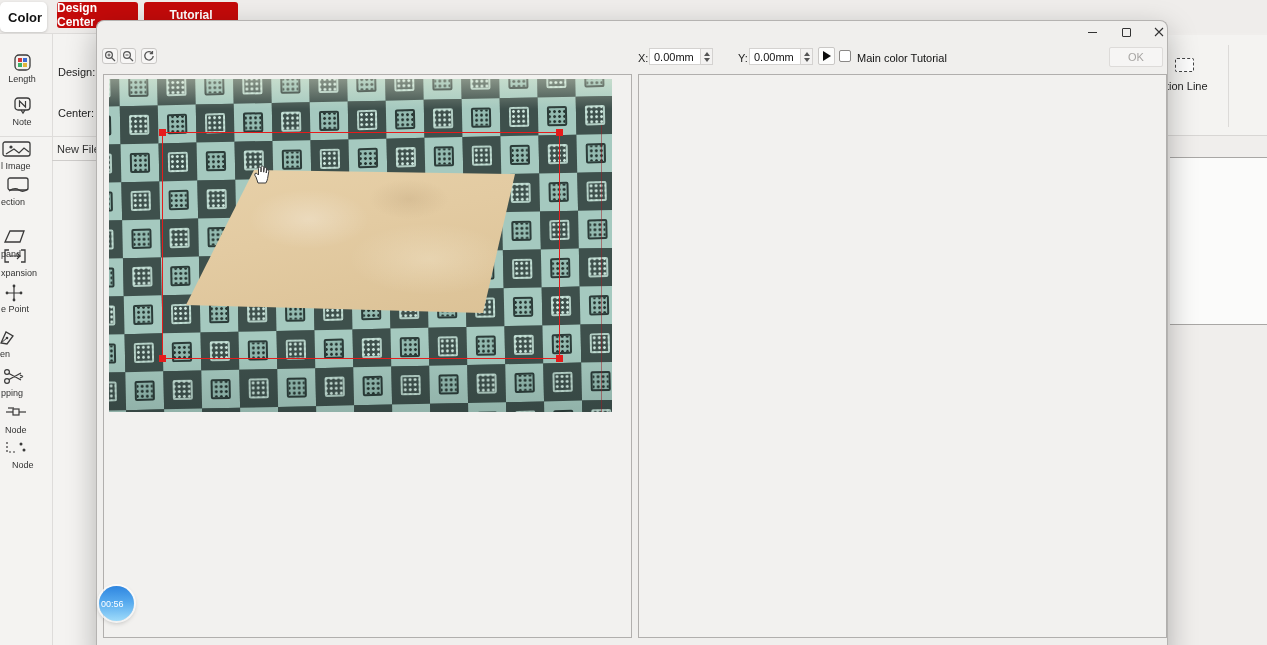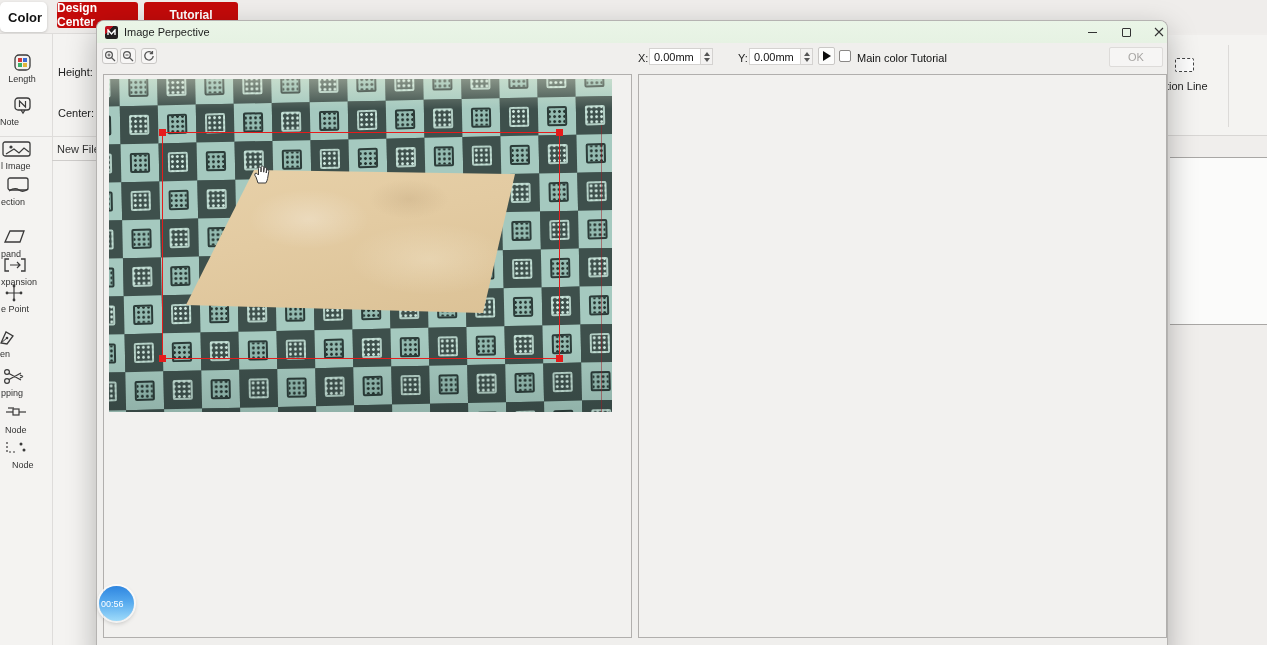--- a/index.html
+++ b/index.html
@@ -189,21 +189,21 @@
 </div>
 
 <div class="abs rail-item" style="top:96px">
   <span class="ric" style="left:13px">
     <svg width="19" height="19" viewBox="0 0 19 19">
         <rect x="2" y="2" width="15" height="12" rx="3" fill="none" stroke="#3a3a3a" stroke-width="1.3"></rect>
         <path d="M8 14 L10 17 L12 14" fill="none" stroke="#3a3a3a" stroke-width="1.3"></path>
         <path d="M6.5 11 V5 L12.5 11 V5" fill="none" stroke="#3a3a3a" stroke-width="1.2"></path>
       </svg>
   </span>
-  <span class="rlb" style="left:0;width:44px;text-align:left">Note</span>
+  <span class="rlb" style="left:0;width:44px;text-align:center">Note</span>
 </div>
 
 <div class="abs rail-item" style="top:140px">
   <span class="ric" style="left:2px">
     <svg width="30" height="19" viewBox="0 0 30 19">
         <rect x="1" y="2" width="27" height="14" rx="2" fill="none" stroke="#3a3a3a" stroke-width="1.3"></rect>
         <circle cx="9" cy="7" r="1.6" fill="#3a3a3a"></circle>
         <path d="M4 14 L12 9 L17 13 L22 8 L27 12" fill="none" stroke="#3a3a3a" stroke-width="1.2"></path>
       </svg>
   </span>
@@ -222,21 +222,21 @@
 
 <div class="abs rail-item" style="top:228px">
   <span class="ric" style="left:3px">
     <svg width="24" height="17" viewBox="0 0 24 17">
         <path d="M2 14 L7 3 H21 L17 14 Z" fill="none" stroke="#3a3a3a" stroke-width="1.3"></path>
       </svg>
   </span>
   <span class="rlb" style="left:1px">pand</span>
 </div>
 
-<div class="abs rail-item" style="top:256px">
+<div class="abs rail-item" style="top:247px">
   <span class="ric" style="left:2px">
     <svg width="26" height="18" viewBox="0 0 26 18">
         <path d="M7 3 H3 V15 H7" fill="none" stroke="#3a3a3a" stroke-width="1.3"></path>
         <path d="M19 3 H23 V15 H19" fill="none" stroke="#3a3a3a" stroke-width="1.3"></path>
         <path d="M8 9 H18 M15 6 L18 9 L15 12" fill="none" stroke="#3a3a3a" stroke-width="1.2"></path>
       </svg>
   </span>
   <span class="rlb" style="left:1px">xpansion</span>
 </div>
 
@@ -290,41 +290,33 @@
   <span class="ric" style="left:4px">
     <svg width="24" height="16" viewBox="0 0 24 16">
         <path d="M3 3 V13 H13" fill="none" stroke="#3a3a3a" stroke-width="1.2" stroke-dasharray="2 2"></path>
         <circle cx="17" cy="5" r="1.5" fill="#3a3a3a"></circle>
         <circle cx="20" cy="11" r="1.5" fill="#3a3a3a"></circle>
       </svg>
   </span>
   <span class="rlb" style="left:12px">Node</span>
 </div>
 
-<div class="abs prop-label" style="top:66px">Height:</div>
+<div class="abs prop-label" style="top:66px">Design:</div>
 <div class="abs prop-label" style="top:107px">Center:</div>
 <div class="abs" id="newfile-tab">New File</div>
 <div class="abs" id="newfile-line"></div>
 
 <div class="abs" id="right-toolbar"></div>
 <div class="abs" id="rt-icon"></div>
 <div class="abs" id="rt-label">tion Line</div>
 <div class="abs" id="rt-vdiv"></div>
 <div class="abs" id="right-panel"></div>
 
 <div class="abs" id="dialog">
 
-  <div class="abs" id="dlg-titlebar">
-    <span id="dlg-logo">
-      <svg width="9" height="7" viewBox="0 0 9 7">
-          <path d="M1 6 L1 1 L4.5 5 L8 1 L8 6" fill="none" stroke="#fff" stroke-width="1.4"></path>
-        </svg>
-    </span>
-    <span id="dlg-title">Image Perpective</span>
-  </div>
   <div class="abs win-ctl" id="win-min">
       <span class="min-glyph"></span>
     </div>
   <div class="abs win-ctl" id="win-max">
       <span class="max-glyph"></span>
     </div>
   <div class="abs win-ctl" id="win-close">
     <svg width="10" height="10" viewBox="0 0 10 10">
         <path d="M1 1 L9 9 M9 1 L1 9" stroke="#333" stroke-width="1.1"></path>
       </svg>

